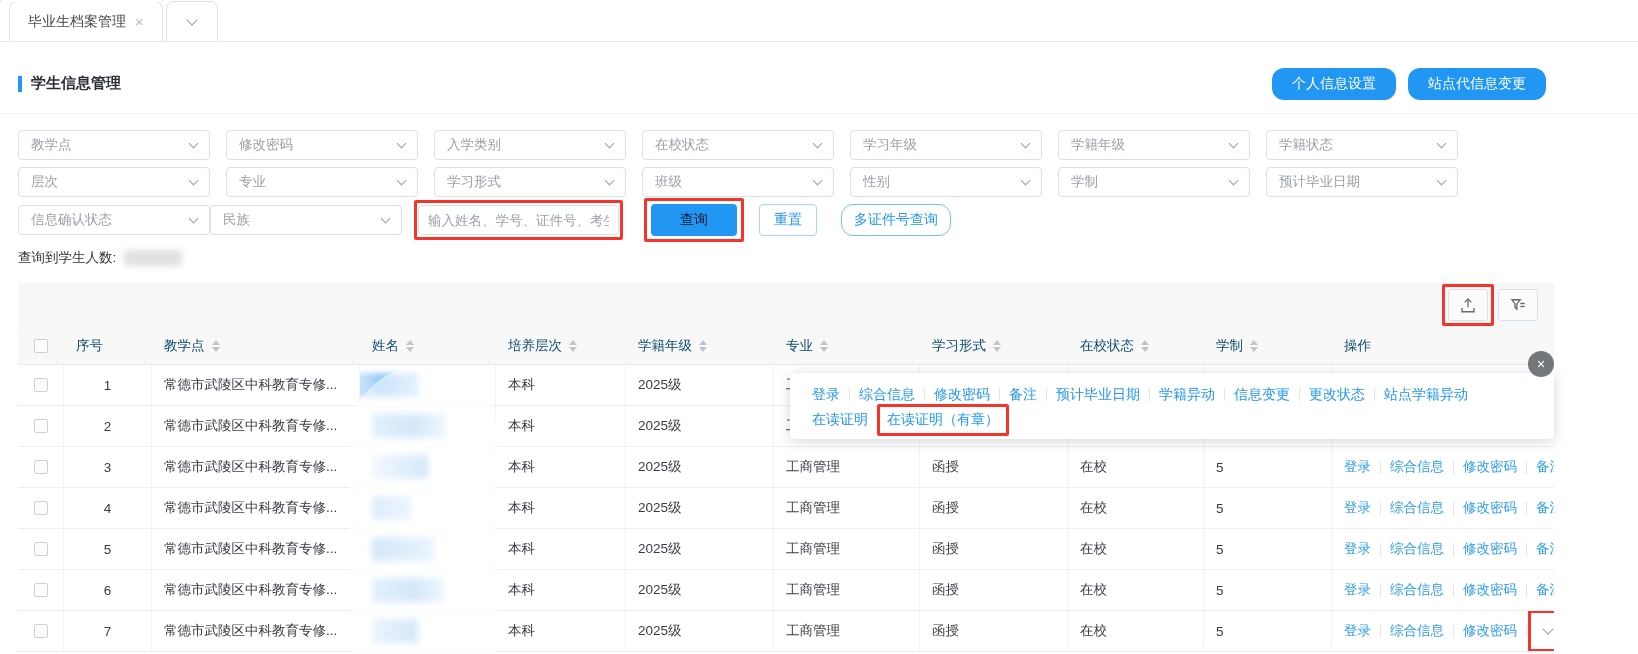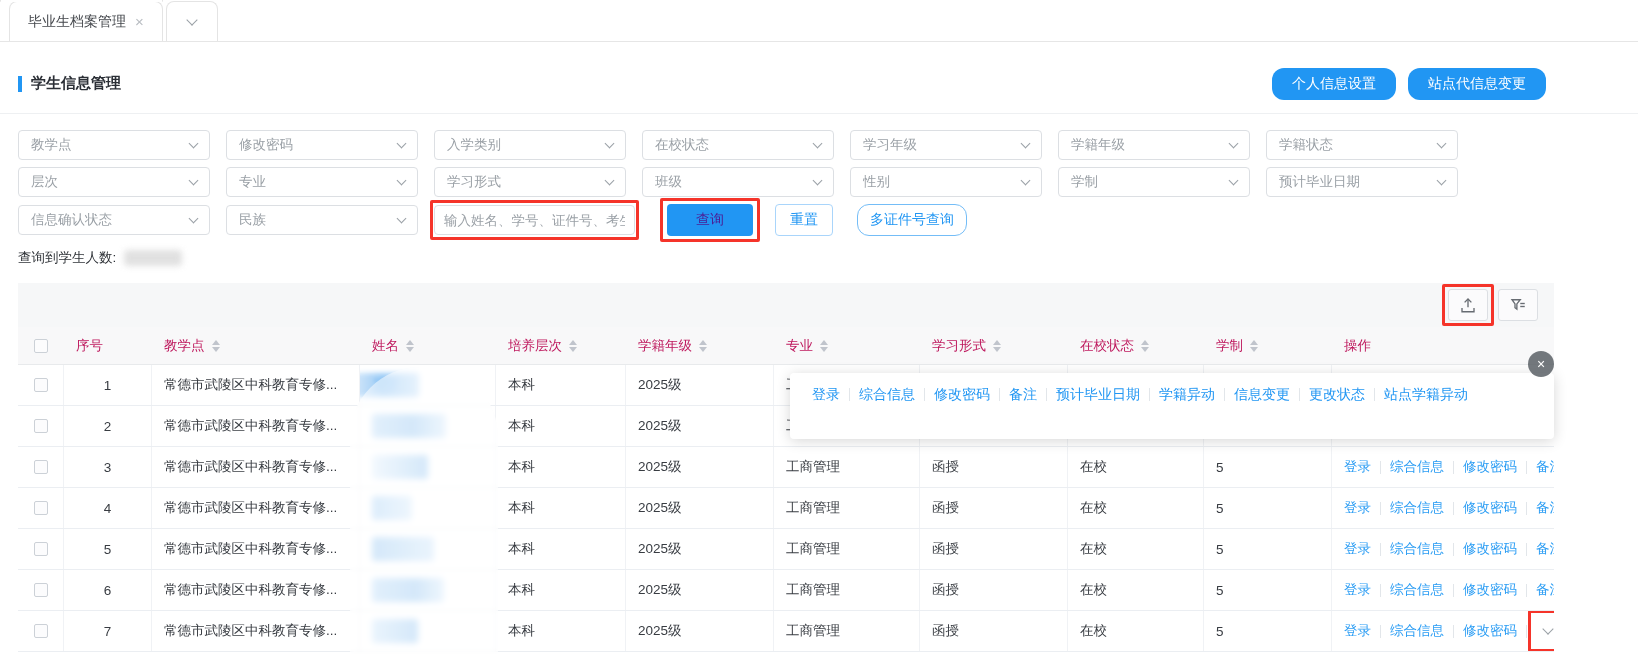--- a/index.html
+++ b/index.html
@@ -38,33 +38,33 @@
   .filters{padding:16px 0 0 18px;}
   .frow{display:flex;gap:16px;margin-bottom:7px;align-items:center;}
   .sel{width:192px;height:30px;border:1px solid #dcdfe3;border-radius:4px;display:flex;align-items:center;
        justify-content:space-between;padding:0 12px;background:#fff;cursor:pointer;flex:0 0 auto;}
   .sel-label{color:#9aa0a6;font-size:13.5px;white-space:nowrap;overflow:hidden;}
   .sel .chev{width:7px;height:7px;border-width:1.5px;margin-top:-3px;}
   .search-wrap{position:relative;width:201px;height:30px;flex:0 0 auto;}
   .search-input{width:100%;height:30px;border:1px solid #dcdfe3;border-radius:4px;padding:0 9px;font-size:13.5px;color:#333;outline:none;}
   .search-input::placeholder{color:#9aa0a6;}
   .qwrap{position:relative;margin-left:16px;flex:0 0 auto;}
-  .btn-query{width:86px;height:32px;background:var(--accent);color:#4c1d95;border:none;border-radius:4px;font-size:14px;cursor:pointer;}
+  .btn-query{width:86px;height:32px;background:var(--accent);color:#0f172a;border:none;border-radius:4px;font-size:14px;cursor:pointer;}
   .btn-reset{height:32px;padding:0 14px;margin-left:6px;background:#fff;color:var(--accent);border:1px solid #a9d5fb;border-radius:4px;font-size:14px;cursor:pointer;}
   .btn-multi{height:32px;padding:0 12px;margin-left:8px;background:#fff;color:var(--accent);border:1px solid #74bdf7;border-radius:12px;font-size:14px;cursor:pointer;white-space:nowrap;}
   
   .summary{margin:13px 0 16px 18px;font-size:13.5px;color:#2f3338;display:flex;align-items:center;gap:8px;}
   .blur-count{width:58px;height:16px;background:#d9d9d9;border-radius:4px;filter:blur(3px);opacity:.8;}
   
   .tablewrap{position:relative;margin:14px 84px 0 18px;}
   .toolbar{height:44px;background:#f6f7f8;display:flex;align-items:center;justify-content:flex-end;gap:10px;padding-right:16px;}
   .icon-btn{width:40px;height:32px;border:1px solid #dcdfe3;border-radius:3px;background:#fbfbfc;
        display:flex;align-items:center;justify-content:center;position:relative;cursor:pointer;}
   .thead{display:grid;grid-template-columns:var(--cols);height:38px;background:#f8f8f9;border-bottom:1px solid #e8eaec;
-       align-items:center;font-size:13.5px;color:#be185d;}
+       align-items:center;font-size:13.5px;color:#0c4a6e;}
   .th{padding:0 12px;display:flex;align-items:center;gap:7px;white-space:nowrap;overflow:hidden;}
   .th-cb{justify-content:center;padding:0;}
   .sort{display:inline-flex;flex-direction:column;gap:2px;cursor:pointer;}
   .sort .up{width:0;height:0;border-left:4px solid transparent;border-right:4px solid transparent;border-bottom:5px solid #c0c4cc;}
   .sort .down{width:0;height:0;border-left:4px solid transparent;border-right:4px solid transparent;border-top:5px solid #c0c4cc;}
   .row{display:grid;grid-template-columns:var(--cols);height:41px;border-bottom:1px solid #ebeef2;align-items:stretch;
        font-size:13.5px;color:#383c42;background:#fff;}
   .cell{padding:0 12px;border-right:1px solid #f0f2f5;display:flex;align-items:center;overflow:hidden;white-space:nowrap;}
   .cell:last-child{border-right:none;}
   .cell-cb{justify-content:center;padding:0;}
@@ -198,21 +198,21 @@
       <div class="sel">
         <span class="sel-label">学制</span>
         <span class="chev"></span>
       </div>
       <div class="sel">
         <span class="sel-label">预计毕业日期</span>
         <span class="chev"></span>
       </div>
     </div>
   <div class="frow">
-    <span id="frow3-selects" style="display:flex;gap:16px;">
+    <span id="frow3-selects" style="display:flex;gap:0;">
         <div class="sel">
           <span class="sel-label">信息确认状态</span>
           <span class="chev"></span>
         </div>
         <div class="sel">
           <span class="sel-label">民族</span>
           <span class="chev"></span>
         </div>
       </span>
     <span class="search-wrap">
@@ -514,17 +514,25 @@
         <span class="link">预计毕业日期</span>
         <span class="pipe"></span>
         <span class="link">学籍异动</span>
         <span class="pipe"></span>
         <span class="link">信息变更</span>
         <span class="pipe"></span>
         <span class="link">更改状态</span>
         <span class="pipe"></span>
         <span class="link">站点学籍异动</span>
       </div>
+    <div class="popup-line" id="popup-line2">
+        <span class="link">在读证明</span>
+        <span class="pipe"></span>
+        <span class="hl-wrap">
+          <span class="link">在读证明（有章）</span>
+          <span class="anno" style="inset:-7px -10px;"></span>
+        </span>
+      </div>
     <div class="popup-close">
       <span>×</span>
     </div>
   </div>
 </div>
 
 </body></html>

